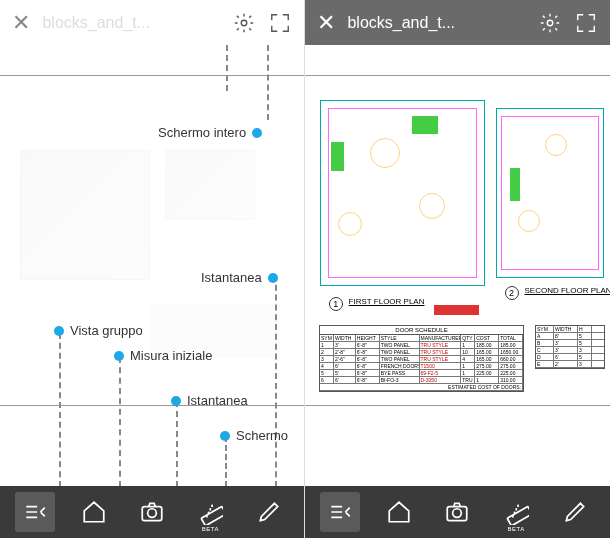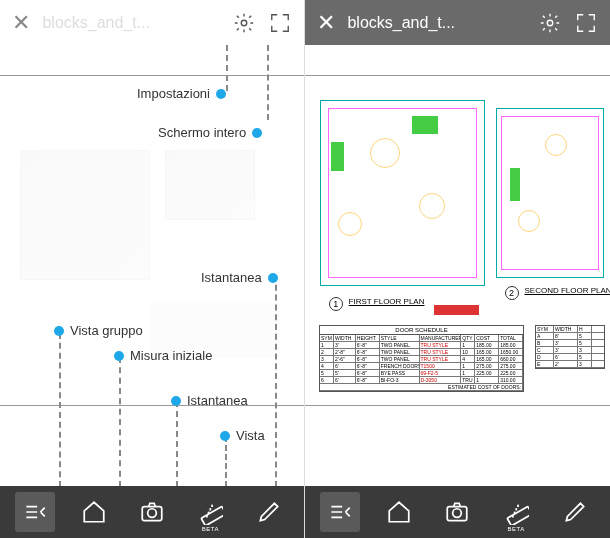--- a/index.html
+++ b/index.html
@@ -233,24 +233,20 @@
       <div class="faded-table" style="left:150px;top:258px;width:130px;height:55px"></div>
 
       <div class="callout-line" style="left:226px;top:0;height:46px"></div>
       <div class="callout-line" style="left:267px;top:0;height:75px"></div>
       <div class="callout-line" style="left:275px;top:230px;height:212px"></div>
       <div class="callout-line" style="left:59px;top:288px;height:154px"></div>
       <div class="callout-line" style="left:119px;top:312px;height:130px"></div>
       <div class="callout-line" style="left:176px;top:356px;height:86px"></div>
       <div class="callout-line" style="left:225px;top:391px;height:51px"></div>
 
-      <div class="callout" style="left:137px;top:41px">
-        <span>Impostazioni</span>
-        <span class="dot"></span>
-      </div>
       <div class="callout" style="left:158px;top:80px">
         <span>Schermo intero</span>
         <span class="dot"></span>
       </div>
       <div class="callout" style="left:201px;top:225px">
         <span>Istantanea</span>
         <span class="dot"></span>
       </div>
       <div class="callout" style="left:54px;top:278px">
         <span class="dot"></span>
@@ -259,21 +255,21 @@
       <div class="callout" style="left:114px;top:303px">
         <span class="dot"></span>
         <span>Misura iniziale</span>
       </div>
       <div class="callout" style="left:171px;top:348px">
         <span class="dot"></span>
         <span>Istantanea</span>
       </div>
       <div class="callout" style="left:220px;top:383px">
         <span class="dot"></span>
-        <span>Vista</span>
+        <span>Schermo</span>
       </div>
     </div>
 
     <div class="bottombar">
       <div class="bot-btn highlight">
         <svg width="26" height="26" viewBox="0 0 24 24" stroke-width="1.6">
             <path d="M4 7h10M4 12h10M4 17h10M17 12l4 4M17 12l4-4"></path>
           </svg>
       </div>
       <div class="bot-btn">

